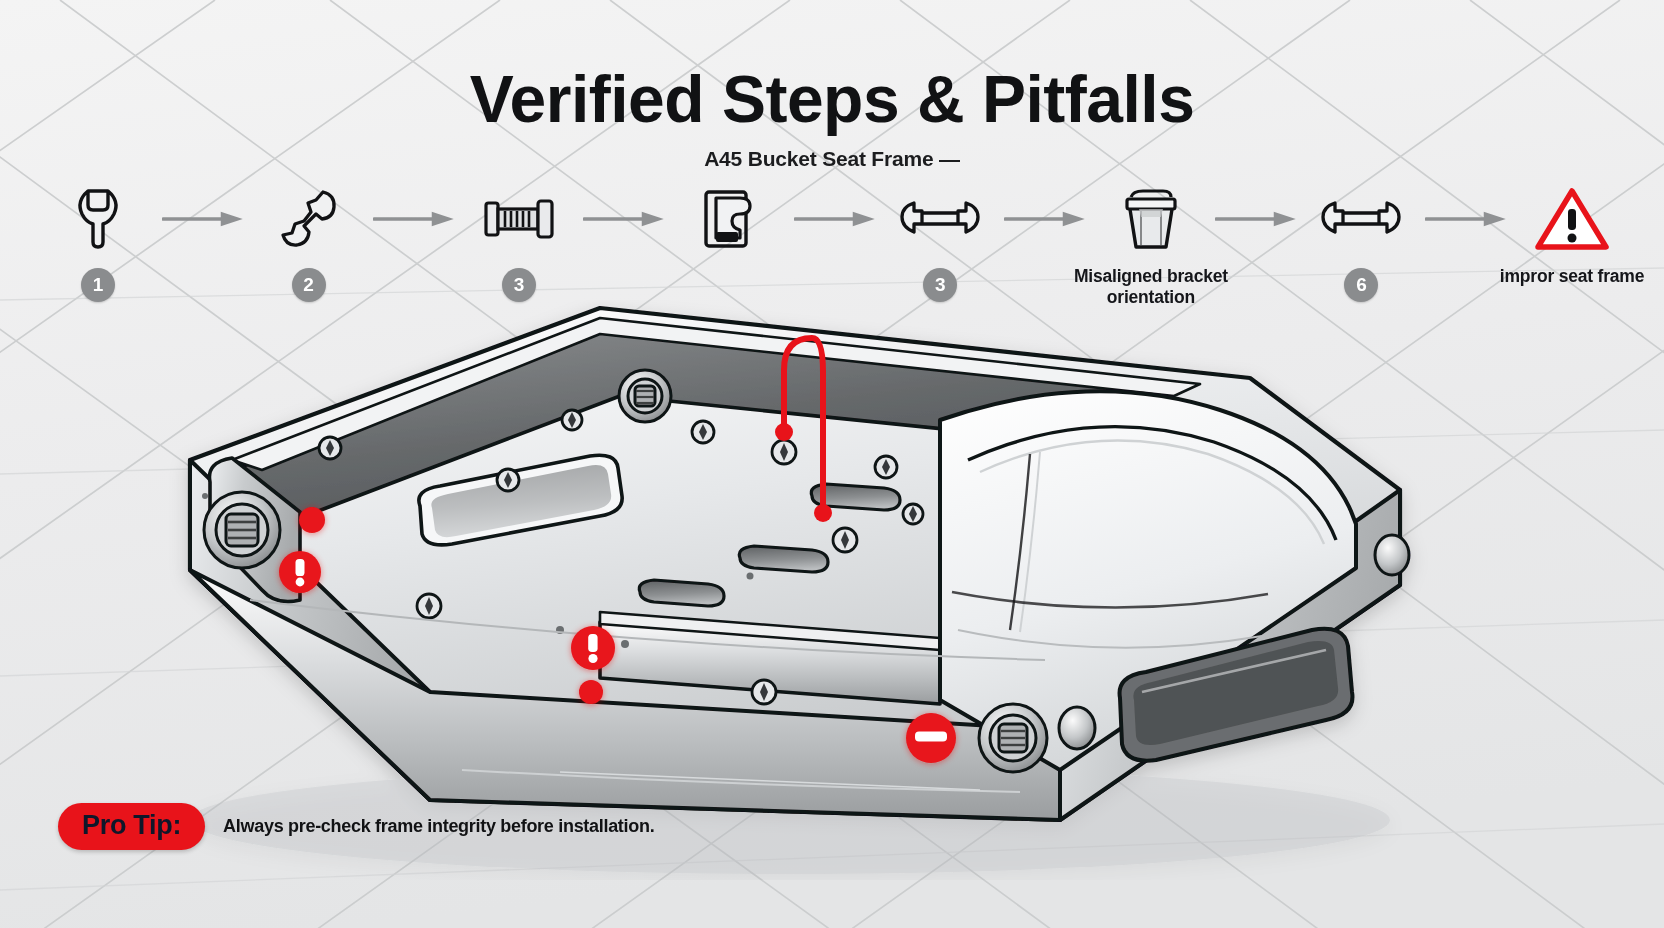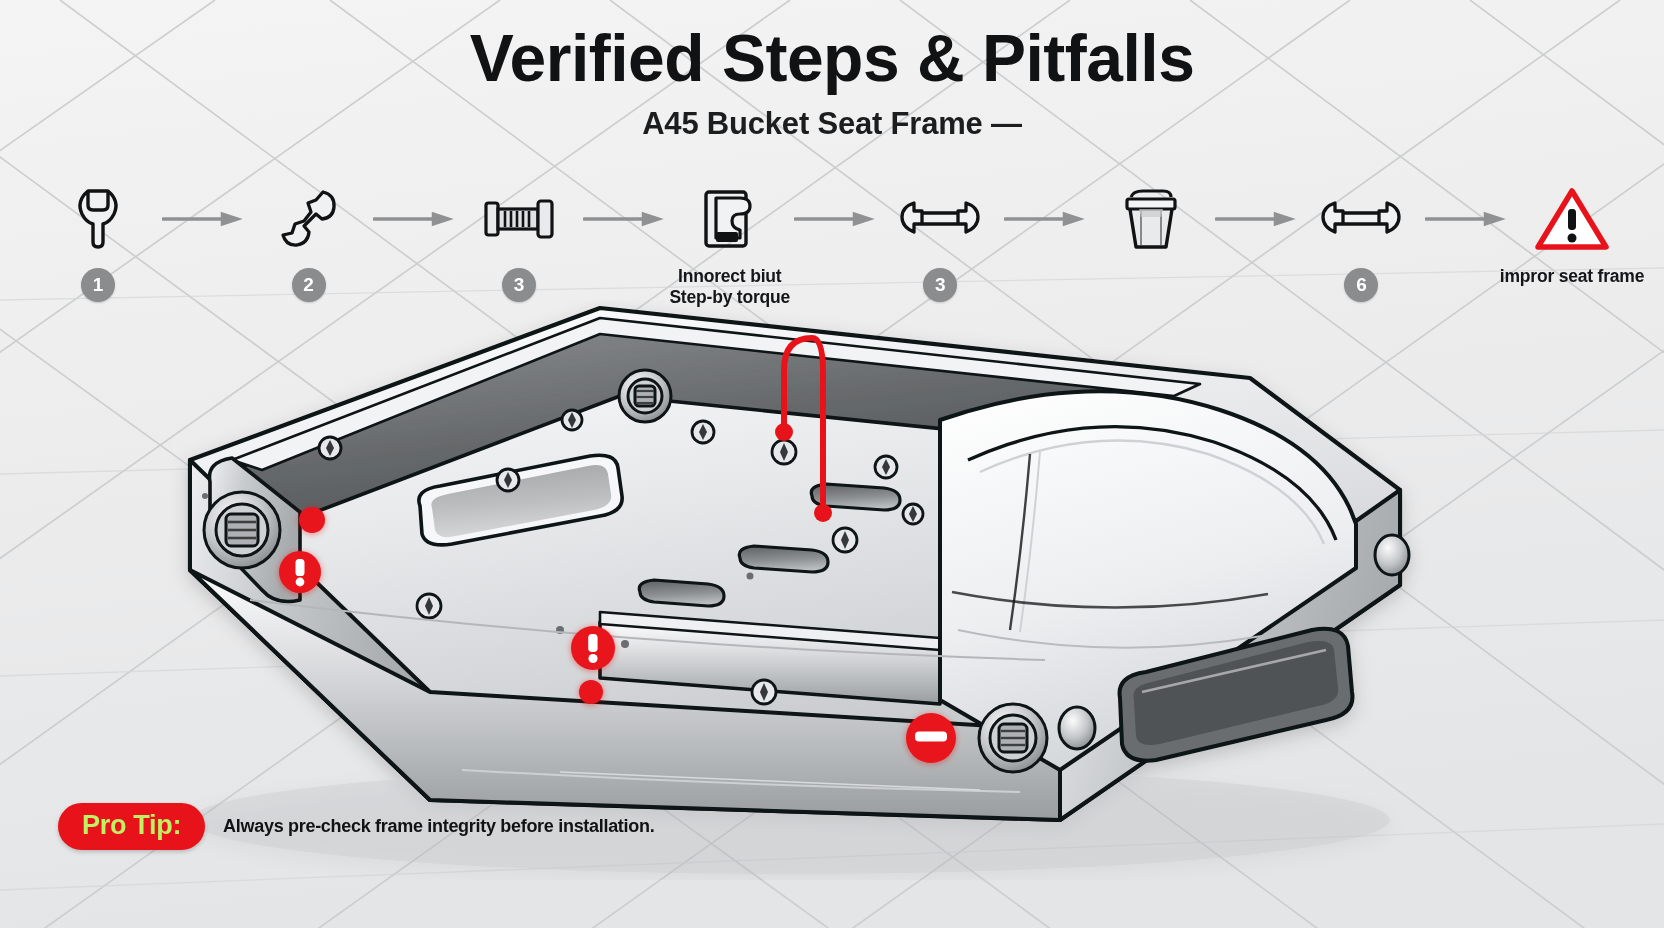--- a/index.html
+++ b/index.html
@@ -18,34 +18,34 @@
   }
   
   #grid-layer {
     position: absolute; inset: 0;
     pointer-events: none;
   }
   
   #header {
     position: absolute; top: 0; left: 0; right: 0;
     text-align: center;
-    padding-top: 25px;
+    padding-top: 66px;
     z-index: 6;
   }
   #page-title {
     font-size: 66px;
     font-weight: bold;
     letter-spacing: -0.5px;
     color: #111214;
     line-height: 1.02;
     font-family: "Liberation Sans", sans-serif;
   }
   #page-subtitle {
     margin-top: 14px;
-    font-size: 31px;
+    font-size: 21px;
     font-weight: bold;
     color: #1c1d1f;
     letter-spacing: -0.2px;
   }
   
   #step-strip {
     position: absolute;
     top: 186px; left: 34px; right: 28px;
     height: 132px;
     display: flex;
@@ -129,21 +129,21 @@
   #pro-tip-bar {
     position: absolute;
     left: 58px; bottom: 78px;
     display: flex;
     align-items: center;
     gap: 18px;
     z-index: 7;
   }
   #pro-tip-pill {
     background: #e8131a;
-    color: #bef264;
+    color: #0f172a;
     font-size: 27px;
     font-weight: bold;
     padding: 7px 24px 9px;
     border-radius: 26px;
     letter-spacing: -0.3px;
     box-shadow: 0 2px 4px rgba(0,0,0,.2);
     white-space: nowrap;
   }
   #pro-tip-text {
     font-size: 18px;
@@ -315,24 +315,20 @@
 
     <div class="step">
       <div class="step-icon">
         <svg width="56" height="62" viewBox="0 0 56 62">
           <rect x="4" y="4" width="40" height="54" rx="3" fill="none" stroke="#111214" stroke-width="3.4"></rect>
           <path d="M14 10 L38 10 Q48 10 48 18 Q48 26 38 26 Q30 26 30 33
                    Q30 40 38 42 L38 50 L14 50 Z" fill="#f1f2f3" stroke="#111214" stroke-width="3.2" stroke-linejoin="round"></path>
           <rect x="14" y="44" width="22" height="10" rx="2" fill="#111214"></rect>
         </svg>
       </div>
-      <div class="caption-stack">
-        <span class="ln-a">Innorect biut</span>
-        <span class="ln-b">Step-by torque</span>
-      </div>
     </div>
 
     <div class="arrow">
       <svg width="90" height="18" viewBox="0 0 90 18">
           <g fill="#8f9193">
         <rect x="0" y="7" width="66" height="4" rx="1"></rect>
             <path d="M64 1 L88 9 L64 17 Z"></path>
       </g>
         </svg>
     </div>
@@ -360,20 +356,21 @@
     <div class="step">
       <div class="step-icon">
         <svg width="64" height="64" viewBox="0 0 64 64">
           <path d="M10 16 L54 16 L47 60 L17 60 Z" fill="#e8eaec" stroke="#111214" stroke-width="3.4" stroke-linejoin="round"></path>
           <rect x="8" y="12" width="48" height="10" rx="2" fill="#f3f4f5" stroke="#111214" stroke-width="3.2"></rect>
           <path d="M12 10 Q14 4 24 4 L44 4 Q52 4 52 10" fill="none" stroke="#111214" stroke-width="3.2"></path>
           <path d="M22 24 L22 58 M42 24 L42 58" stroke="#111214" stroke-width="2" opacity="0.45"></path>
           <path d="M20 22 L44 22 L42 30 L22 30 Z" fill="#c9cccd" stroke="none" opacity="0.7"></path>
         </svg>
       </div>
+      <div class="step-caption">Misaligned bracket orientation</div>
     </div>
 
     <div class="arrow">
       <svg width="90" height="18" viewBox="0 0 90 18">
           <g fill="#8f9193">
         <rect x="0" y="7" width="66" height="4" rx="1"></rect>
             <path d="M64 1 L88 9 L64 17 Z"></path>
       </g>
         </svg>
     </div>

